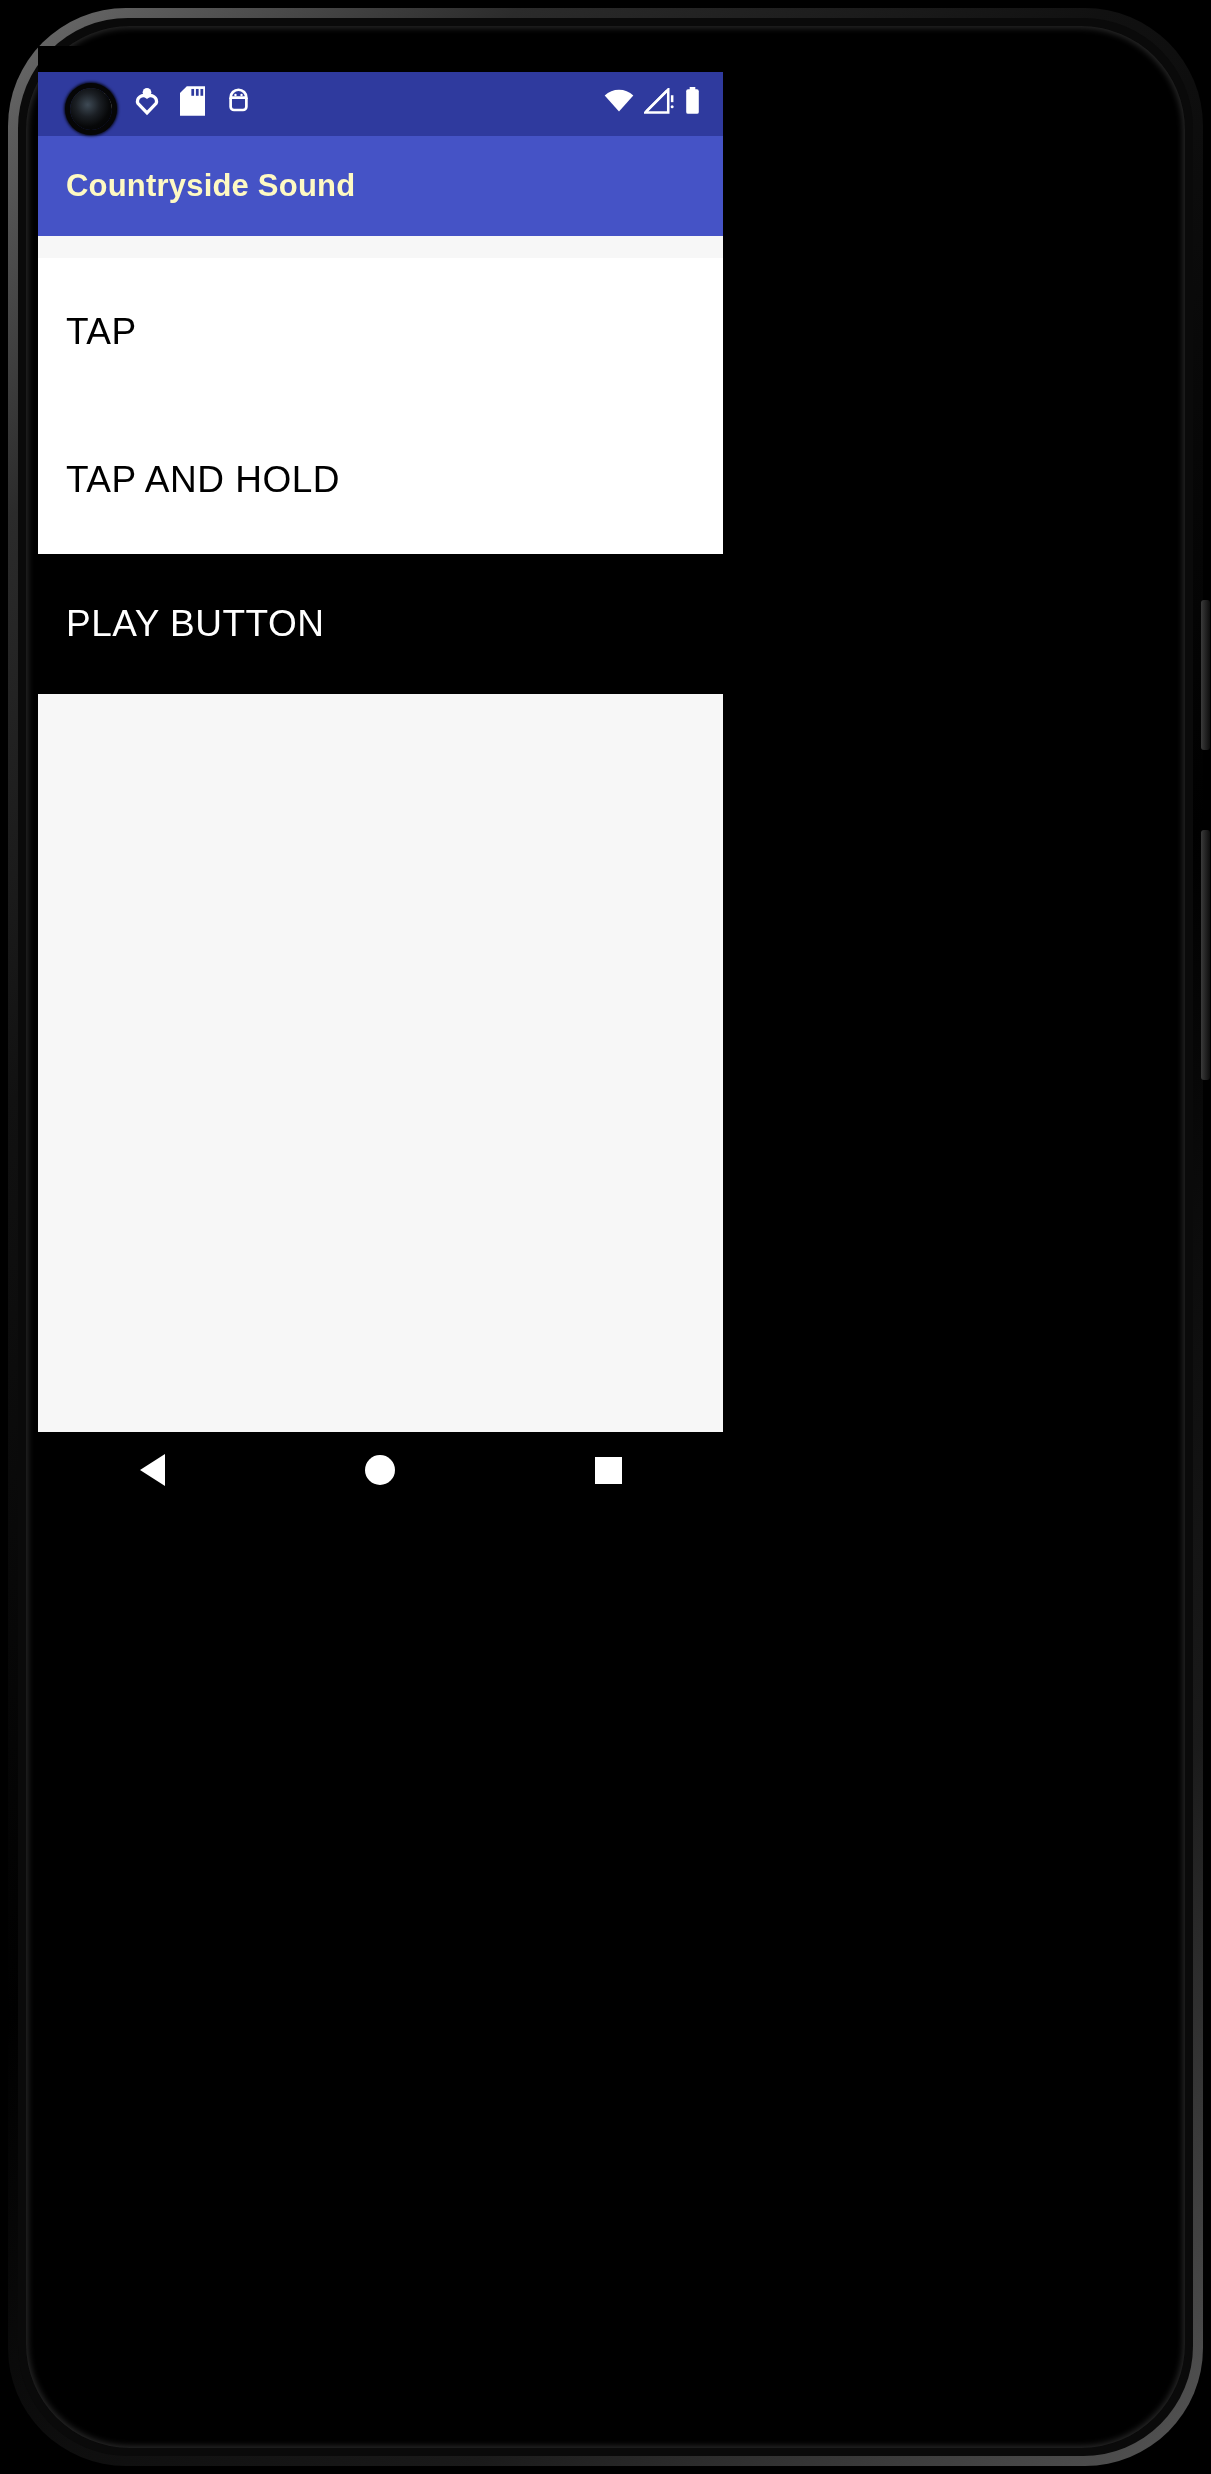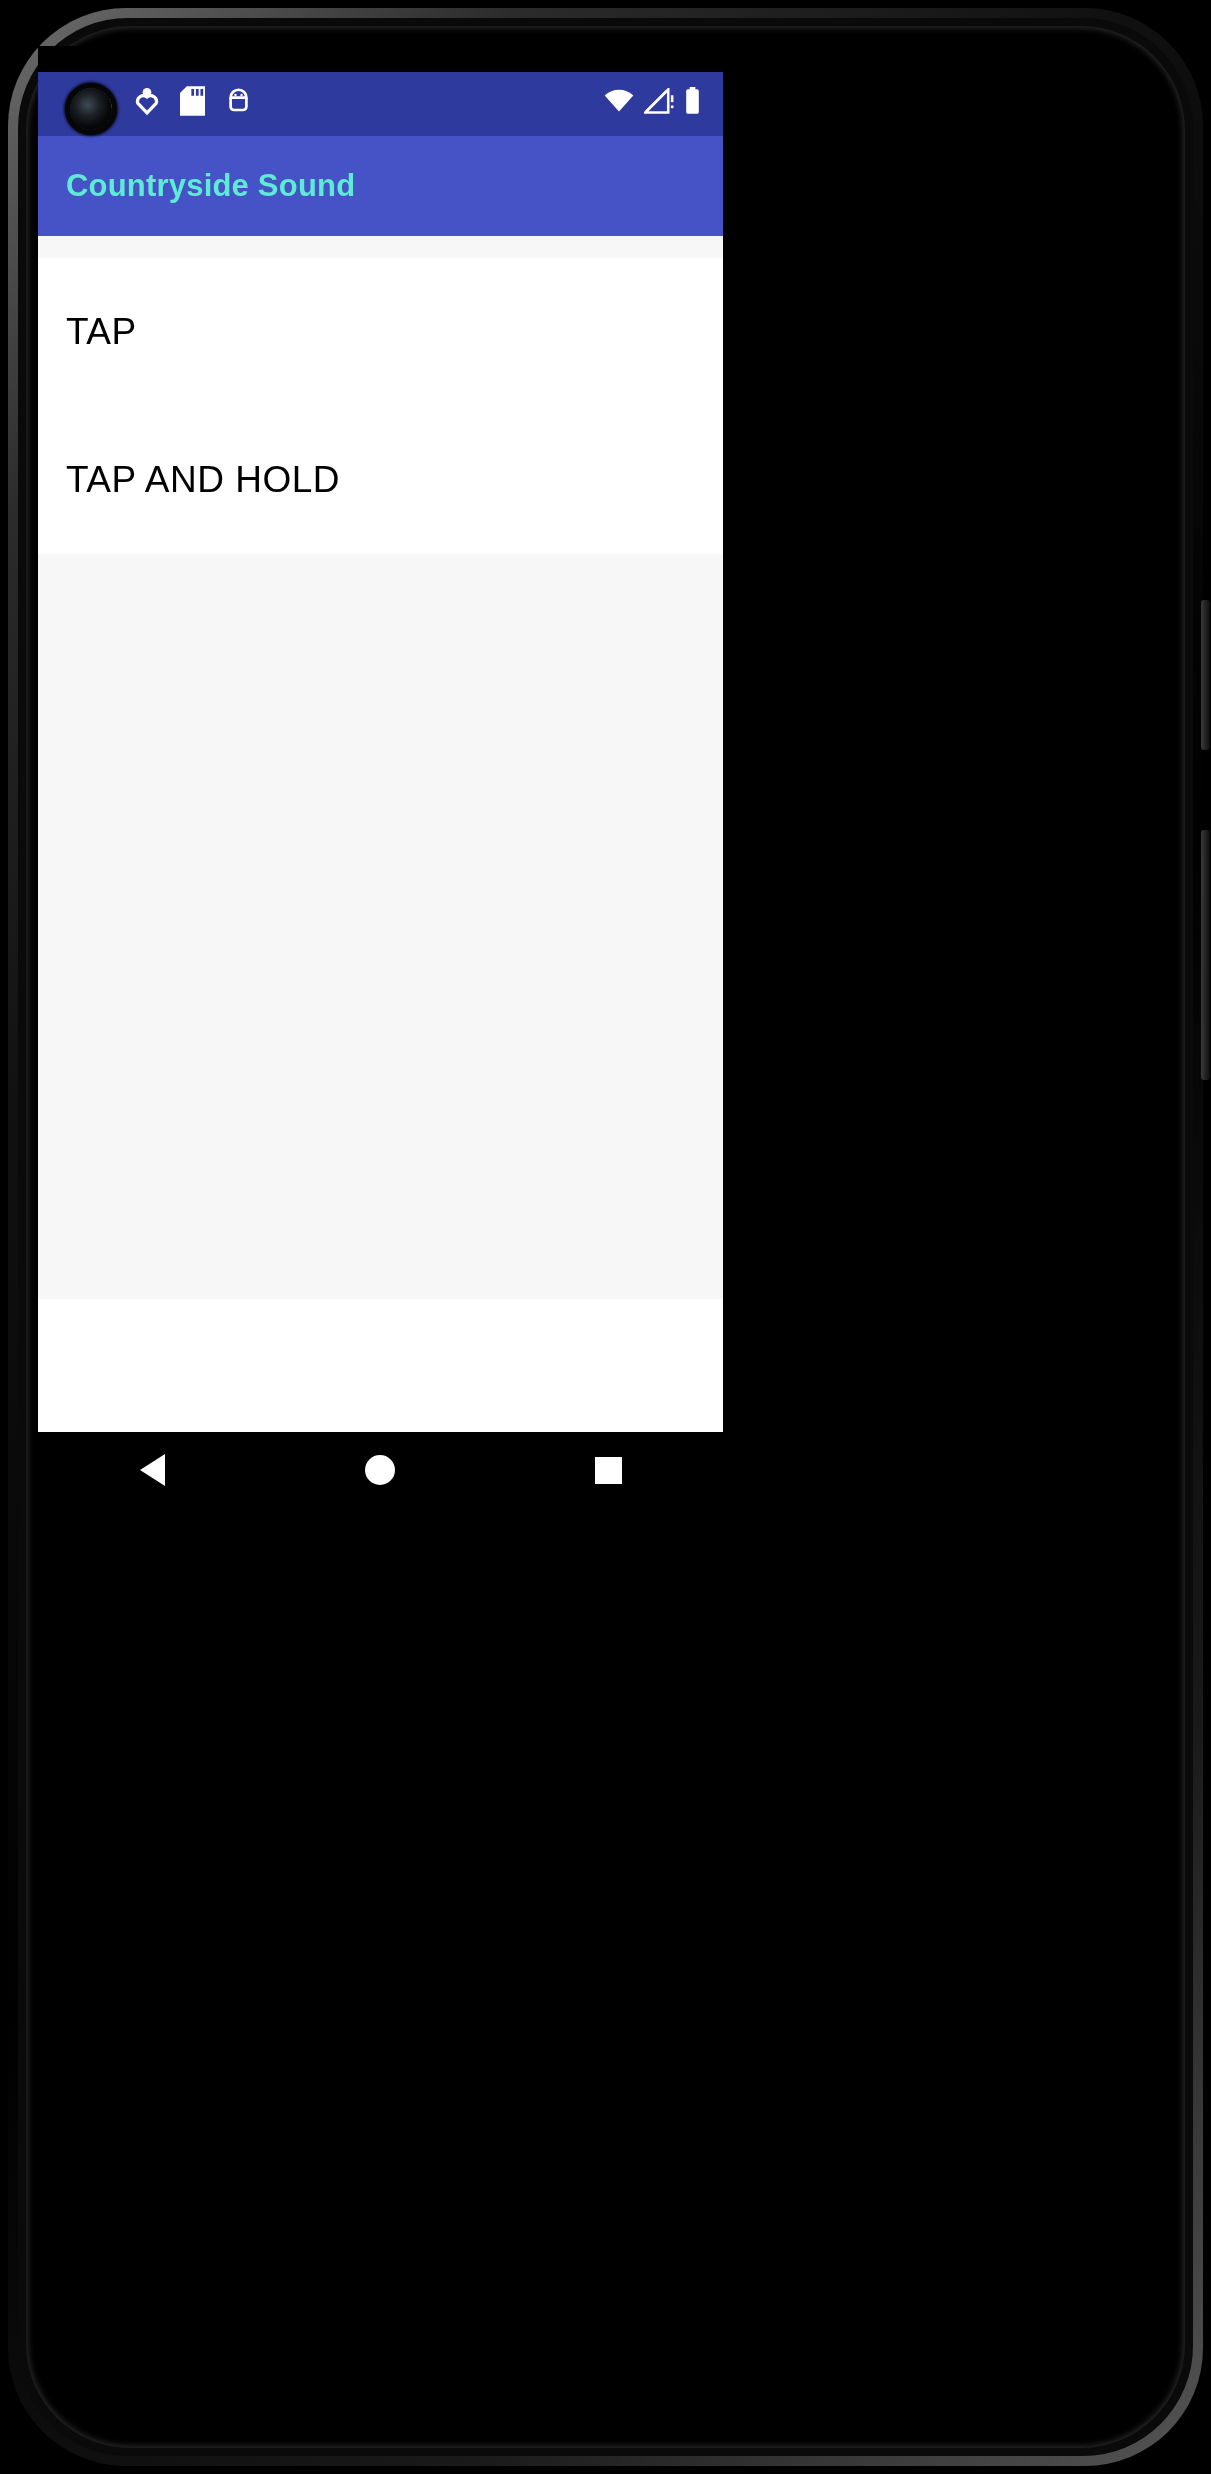--- a/index.html
+++ b/index.html
@@ -107,21 +107,21 @@
 
   
   #app-bar {
     height: 100px;
     background: #4553c6;
     display: flex;
     align-items: center;
     padding-left: 28px;
   }
   #app-bar-title {
-    color: #5eead4;
+    color: #fef9c3;
     font-size: 31px;
     font-weight: 700;
     letter-spacing: .2px;
   }
 
   
   #content { background: #f7f7f7; }
   .gap-strip { height: 22px; background: #f7f7f7; }
 
   .btn-block {
@@ -242,20 +242,21 @@
       <span id="app-bar-title">Countryside Sound</span>
     </div>
 
     <div id="content">
       <div class="gap-strip"></div>
 
       <button class="btn-block" id="tap-button">TAP</button>
 
       <button class="btn-block" id="tap-and-hold-button">TAP AND HOLD</button>
 
+      <button class="btn-block" id="play-button">PLAY BUTTON</button>
 
       <div id="sound-panel"></div>
     </div>
 
     <div id="nav-bar">
       <div class="nav-btn">
         <span id="nav-back-icon"></span>
       </div>
       <div class="nav-btn">
         <span id="nav-home-icon"></span>

